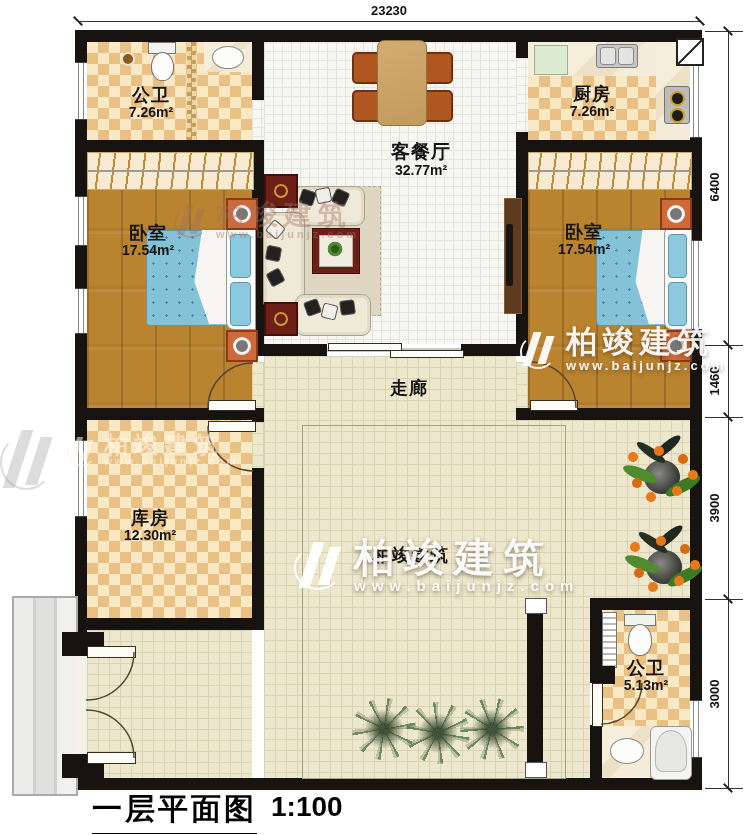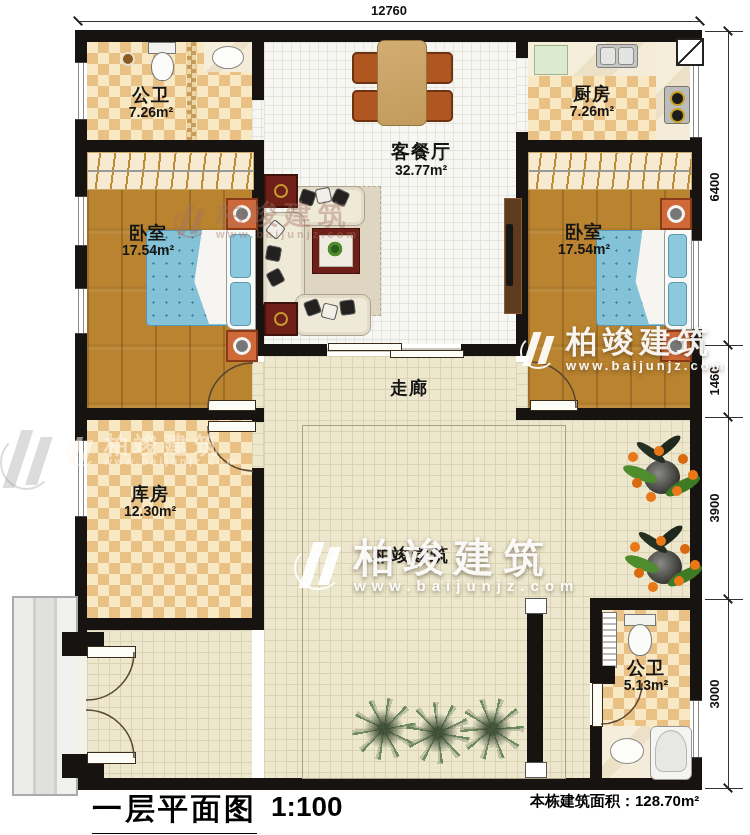--- a/index.html
+++ b/index.html
@@ -248,21 +248,21 @@
     <div class="nm">卧室</div>
     <div class="ar">17.54m²</div>
   </div>
   <div class="room-label" style="left:584px;top:240px;">
     <div class="nm">卧室</div>
     <div class="ar">17.54m²</div>
   </div>
   <div class="room-label" style="left:409px;top:389px;">
     <div class="nm">走廊</div>
   </div>
-  <div class="room-label" style="left:150px;top:502px;">
+  <div class="room-label" style="left:150px;top:526px;">
     <div class="nm">库房</div>
     <div class="ar">12.30m²</div>
   </div>
   <div class="room-label" style="left:411px;top:556px;">
     <div class="nm">柏竣建筑</div>
   </div>
   <div class="room-label" style="left:646px;top:676px;">
     <div class="nm">公卫</div>
     <div class="ar">5.13m²</div>
   </div>
@@ -315,21 +315,21 @@
     <span class="wm-logo" style="width:52px;height:58px;">
         <i class="arc"></i>
         <i class="b1"></i>
         <i class="b2"></i>
       </span>
   </div>
 
   <div class="dimline" style="left:78px;top:21px;width:622px;height:1px;"></div>
   <span class="tick" style="left:72px;top:20px;"></span>
   <span class="tick" style="left:694px;top:20px;"></span>
-  <div class="dimtext" style="left:389px;top:3px;transform:translateX(-50%);">12760</div>
+  <div class="dimtext" style="left:389px;top:3px;transform:translateX(-50%);">23230</div>
 
   <div class="dimline" style="left:728px;top:30px;width:1px;height:760px;"></div>
   <div class="dimline" style="left:705px;top:31px;width:38px;height:1px;"></div>
   <div class="dimline" style="left:705px;top:345px;width:38px;height:1px;"></div>
   <div class="dimline" style="left:705px;top:417px;width:38px;height:1px;"></div>
   <div class="dimline" style="left:705px;top:599px;width:38px;height:1px;"></div>
   <div class="dimline" style="left:705px;top:788px;width:38px;height:1px;"></div>
   <span class="tick" style="left:722px;top:30px;"></span>
   <span class="tick" style="left:722px;top:344px;"></span>
   <span class="tick" style="left:722px;top:416px;"></span>
@@ -338,16 +338,15 @@
   <div class="dimtext" style="left:714px;top:187px;transform:translate(-50%,-50%) rotate(-90deg);">6400</div>
   <div class="dimtext" style="left:714px;top:381px;transform:translate(-50%,-50%) rotate(-90deg);">1460</div>
   <div class="dimtext" style="left:714px;top:508px;transform:translate(-50%,-50%) rotate(-90deg);">3900</div>
   <div class="dimtext" style="left:714px;top:694px;transform:translate(-50%,-50%) rotate(-90deg);">3000</div>
 
   <div class="titlebar" style="left:92px;top:789px;display:flex;align-items:flex-start;gap:14px;">
     <span style="font-size:30px;font-weight:bold;letter-spacing:3px;border-bottom:4px double #000;padding-bottom:3px;">一层平面图</span>
     <span style="font-size:28px;font-weight:bold;margin-top:2px;">1:100</span>
   </div>
   <div class="abs" style="left:530px;top:789px;">
-    <div class="stat"><span>本栋建筑面积：</span><span>128.70m²</span></div>
   </div>
 
 </div>
 
 </body></html>

